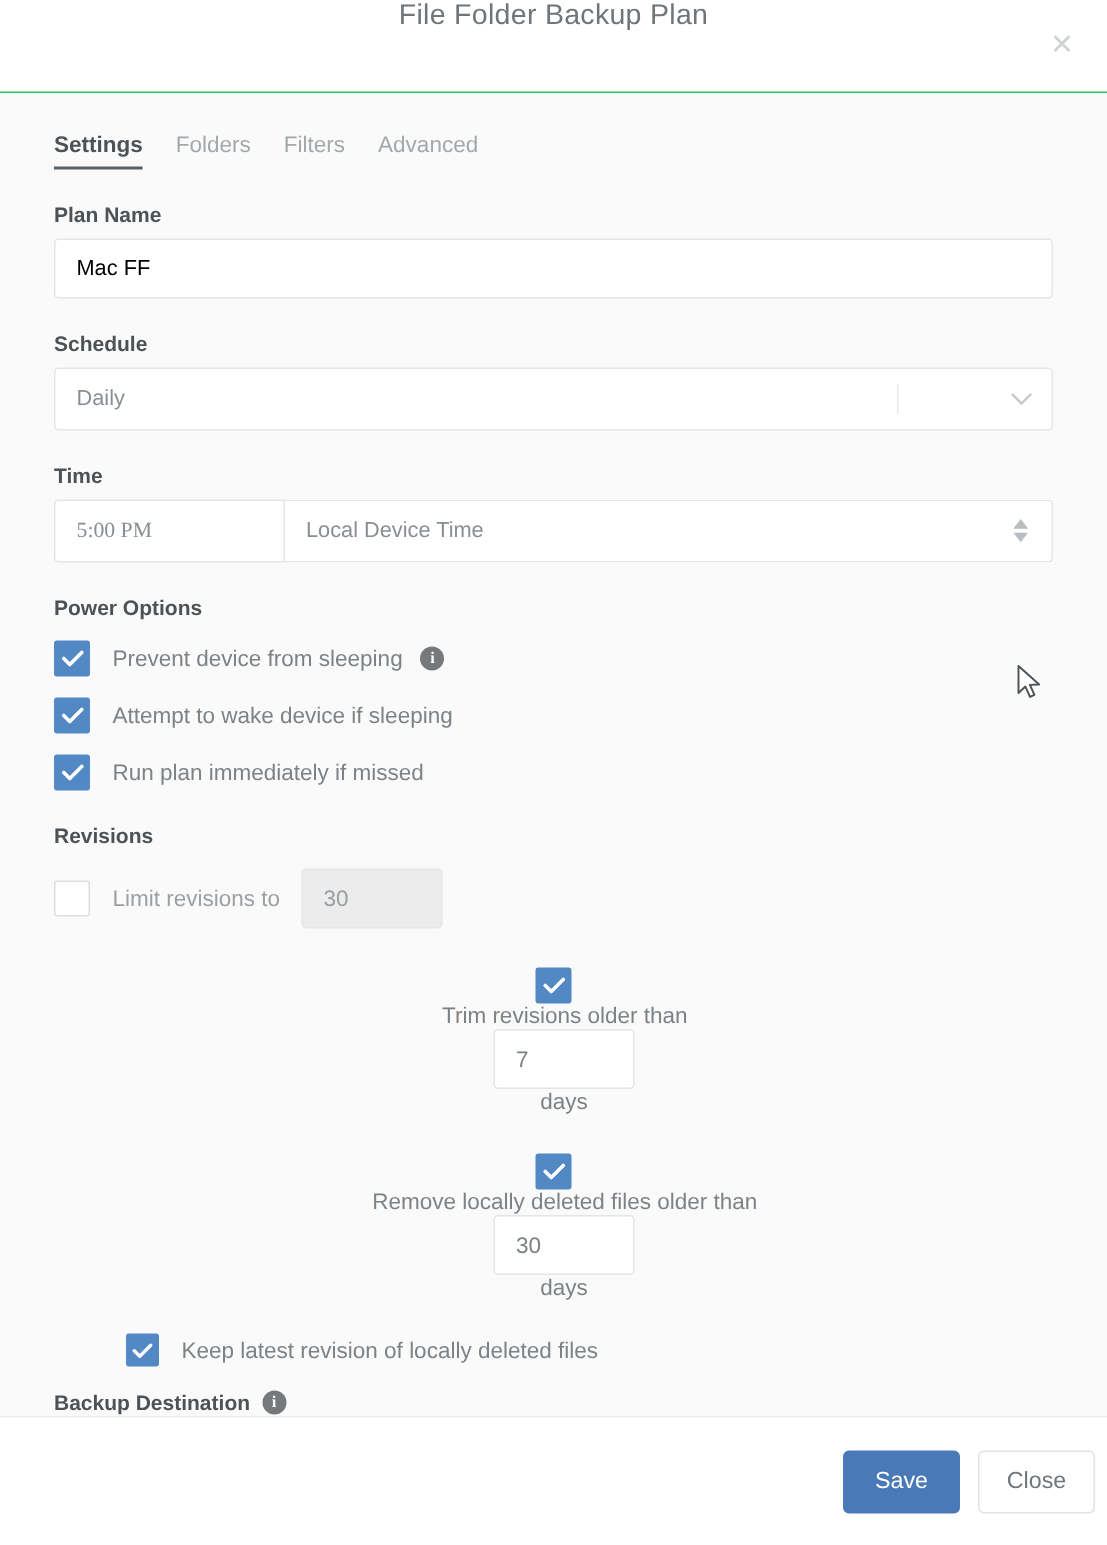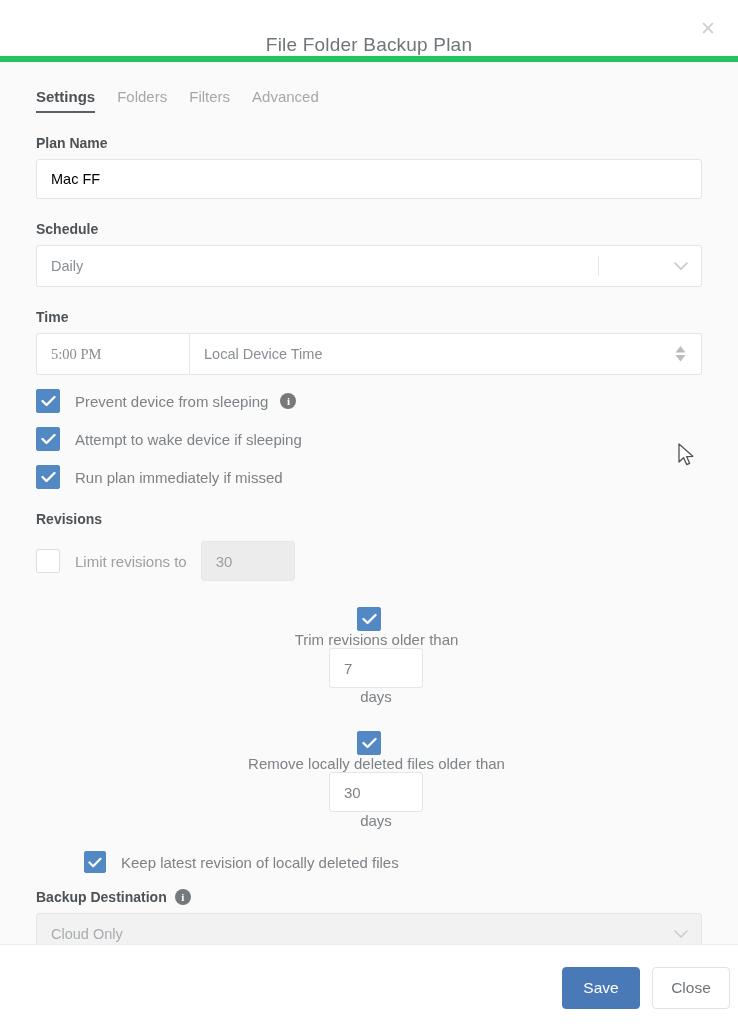--- a/index.html
+++ b/index.html
@@ -18,23 +18,23 @@
     display: flex; flex-direction: column;
     background: #fafafa;
     position: relative;
   }
 
   
   .dlg-header {
     height: 62px;
     flex: 0 0 62px;
     background: #ffffff;
-    border-bottom: 6px solid #22c55e;
-    display: flex;
-    align-items: flex-end;
+    border-bottom: 1px solid #22c55e;
+    display: flex;
+    align-items: flex-start;
     justify-content: center;
     position: relative;
   }
   .dlg-title {
     font-size: 19px;
     color: #6f7579;
     letter-spacing: 0.2px;
   }
   .close-x {
     position: absolute;
@@ -343,20 +343,21 @@
               <path d="M5.5 0 L10.5 6.5 L0.5 6.5 Z" fill="#b9bdc1"></path>
             </svg>
           <svg width="11" height="7" viewBox="0 0 11 7">
               <path d="M5.5 6.5 L0.5 0 L10.5 0 Z" fill="#b9bdc1"></path>
             </svg>
         </span>
       </div>
     </div>
 
     
+    <div class="field-label">Power Options</div>
 
     <div class="cb-row">
       <span class="checkbox">
         <svg width="15" height="12" viewBox="0 0 15 12">
             <path d="M1.5 6 L5.5 10 L13.5 2" stroke="#ffffff" stroke-width="2.4" fill="none" stroke-linecap="round" stroke-linejoin="round"></path>
           </svg>
       </span>
       <span class="cb-label">Prevent device from sleeping</span>
       <span class="info-icon in-row">i</span>
     </div>

